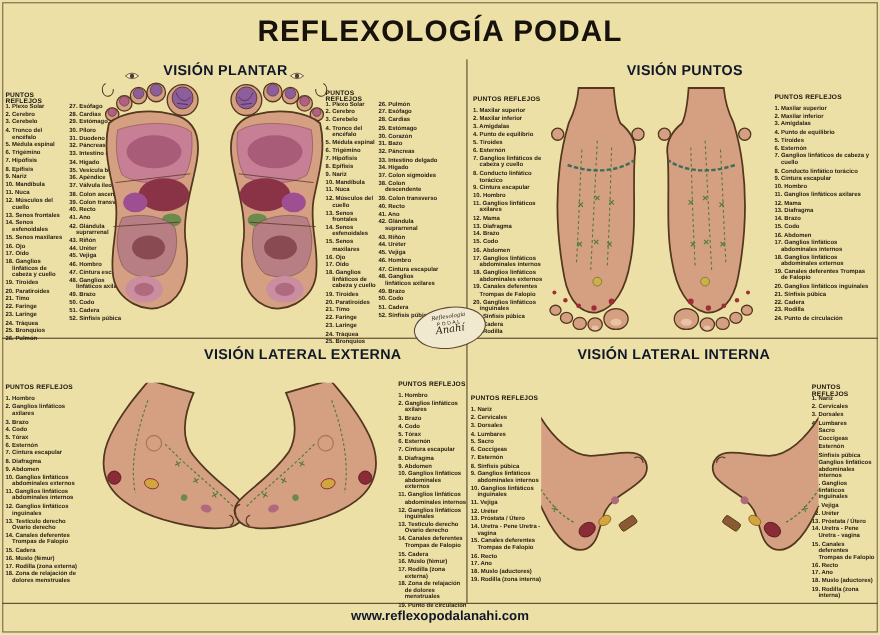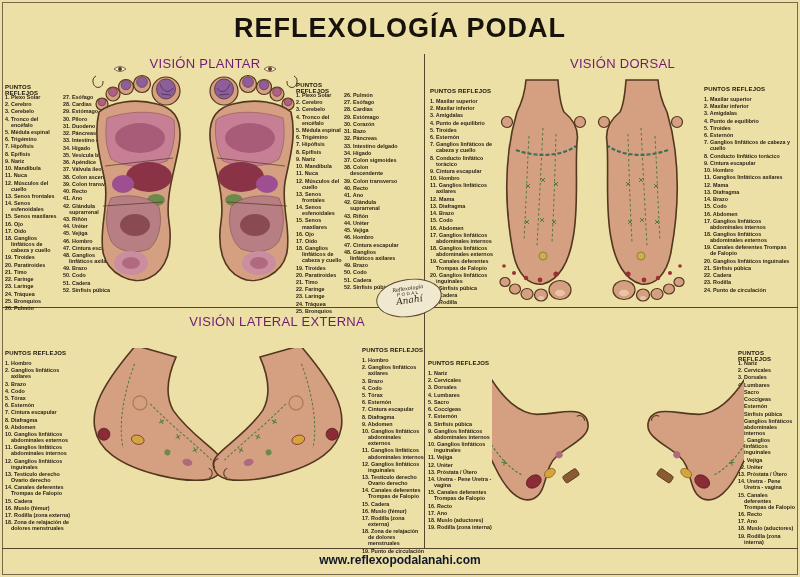--- a/index.html
+++ b/index.html
@@ -1,21 +1,21 @@
 <!DOCTYPE html>
 <html><head>
 <meta charset="utf-8">
 <style>
   html,body{margin:0;padding:0;}
   #poster{position:relative;width:800px;height:577px;background:#ece0a6;font-family:"Liberation Sans",sans-serif;color:#211a10;overflow:hidden;}
   .frame{position:absolute;inset:2px;border:1px solid #7a684a;pointer-events:none;}
   .vline{position:absolute;left:424px;top:54px;width:1px;height:494px;background:#55452c;}
   .hline{position:absolute;left:2px;width:796px;height:1px;background:#55452c;}
   .main-title{position:absolute;top:13px;left:0;width:100%;text-align:center;font-size:27px;font-weight:800;letter-spacing:1px;color:#17120b;}
-  .sec-title{position:absolute;font-size:13px;font-weight:400;text-align:center;letter-spacing:.3px;color:#701a75;}
+  .sec-title{position:absolute;font-size:13px;font-weight:700;text-align:center;letter-spacing:.3px;color:#0f172a;}
   .list-header{position:absolute;font-size:6px;font-weight:800;letter-spacing:.2px;color:#17120b;}
   .col{position:absolute;}
   .pt{font-size:5.4px;line-height:1.12;font-weight:600;margin-bottom:1.2px;padding-left:6px;text-indent:-6px;color:#241c11;}
   .footer-url{position:absolute;top:553px;left:0;width:100%;text-align:center;font-size:12px;font-weight:800;color:#0f172a;}
   .scene{position:absolute;}
   .sk{fill:#d5a081;stroke:#53371f;stroke-width:1.2;}
   .sk2{fill:#d5a081;stroke:#53371f;stroke-width:1.6;}
   .logo{position:absolute;left:376px;top:279px;width:66px;height:38px;border:1.5px solid #5a4632;border-radius:50%;background:#f1e9cf;transform:rotate(-8deg);text-align:center;box-sizing:border-box;padding-top:5px;}
   .logo-l1{font-size:5px;font-style:italic;font-family:"DejaVu Serif",serif;}
   .logo-l2{font-size:4.5px;letter-spacing:1.5px;}
@@ -27,22 +27,23 @@
 <div id="poster" style="background: rgb(236, 224, 166);">
   <div class="frame"></div>
 
   <div class="main-title">REFLEXOLOGÍA PODAL</div>
 
   <div class="vline"></div>
   <div class="hline" style="top:307px;"></div>
   <div class="hline" style="top:548px;"></div>
 
   <div class="sec-title" style="left:55px;top:56px;width:300px;">VISIÓN PLANTAR</div>
-  <div class="sec-title" style="left:495px;top:56px;width:255px;">VISIÓN DORSAL</div>
+  <div class="sec-title" style="left:495px;top:56px;width:255px;">VISIÓN PUNTOS</div>
   <div class="sec-title" style="left:65px;top:314px;width:300px;text-align:right;">VISIÓN LATERAL EXTERNA</div>
+  <div class="sec-title" style="left:485px;top:314px;width:255px;">VISIÓN LATERAL INTERNA</div>
 
   <div class="list-header" style="left:5px;top:84px;width:60px;">PUNTOS REFLEJOS</div>
   <div class="col" style="left:5px;top:94px;width:56px;">
       <div class="pt">1. Plexo Solar</div>
       <div class="pt">2. Cerebro</div>
       <div class="pt">3. Cerebelo</div>
       <div class="pt">4. Tronco del encéfalo</div>
       <div class="pt">5. Médula espinal</div>
       <div class="pt">6. Trigémino</div>
       <div class="pt">7. Hipófisis</div>

